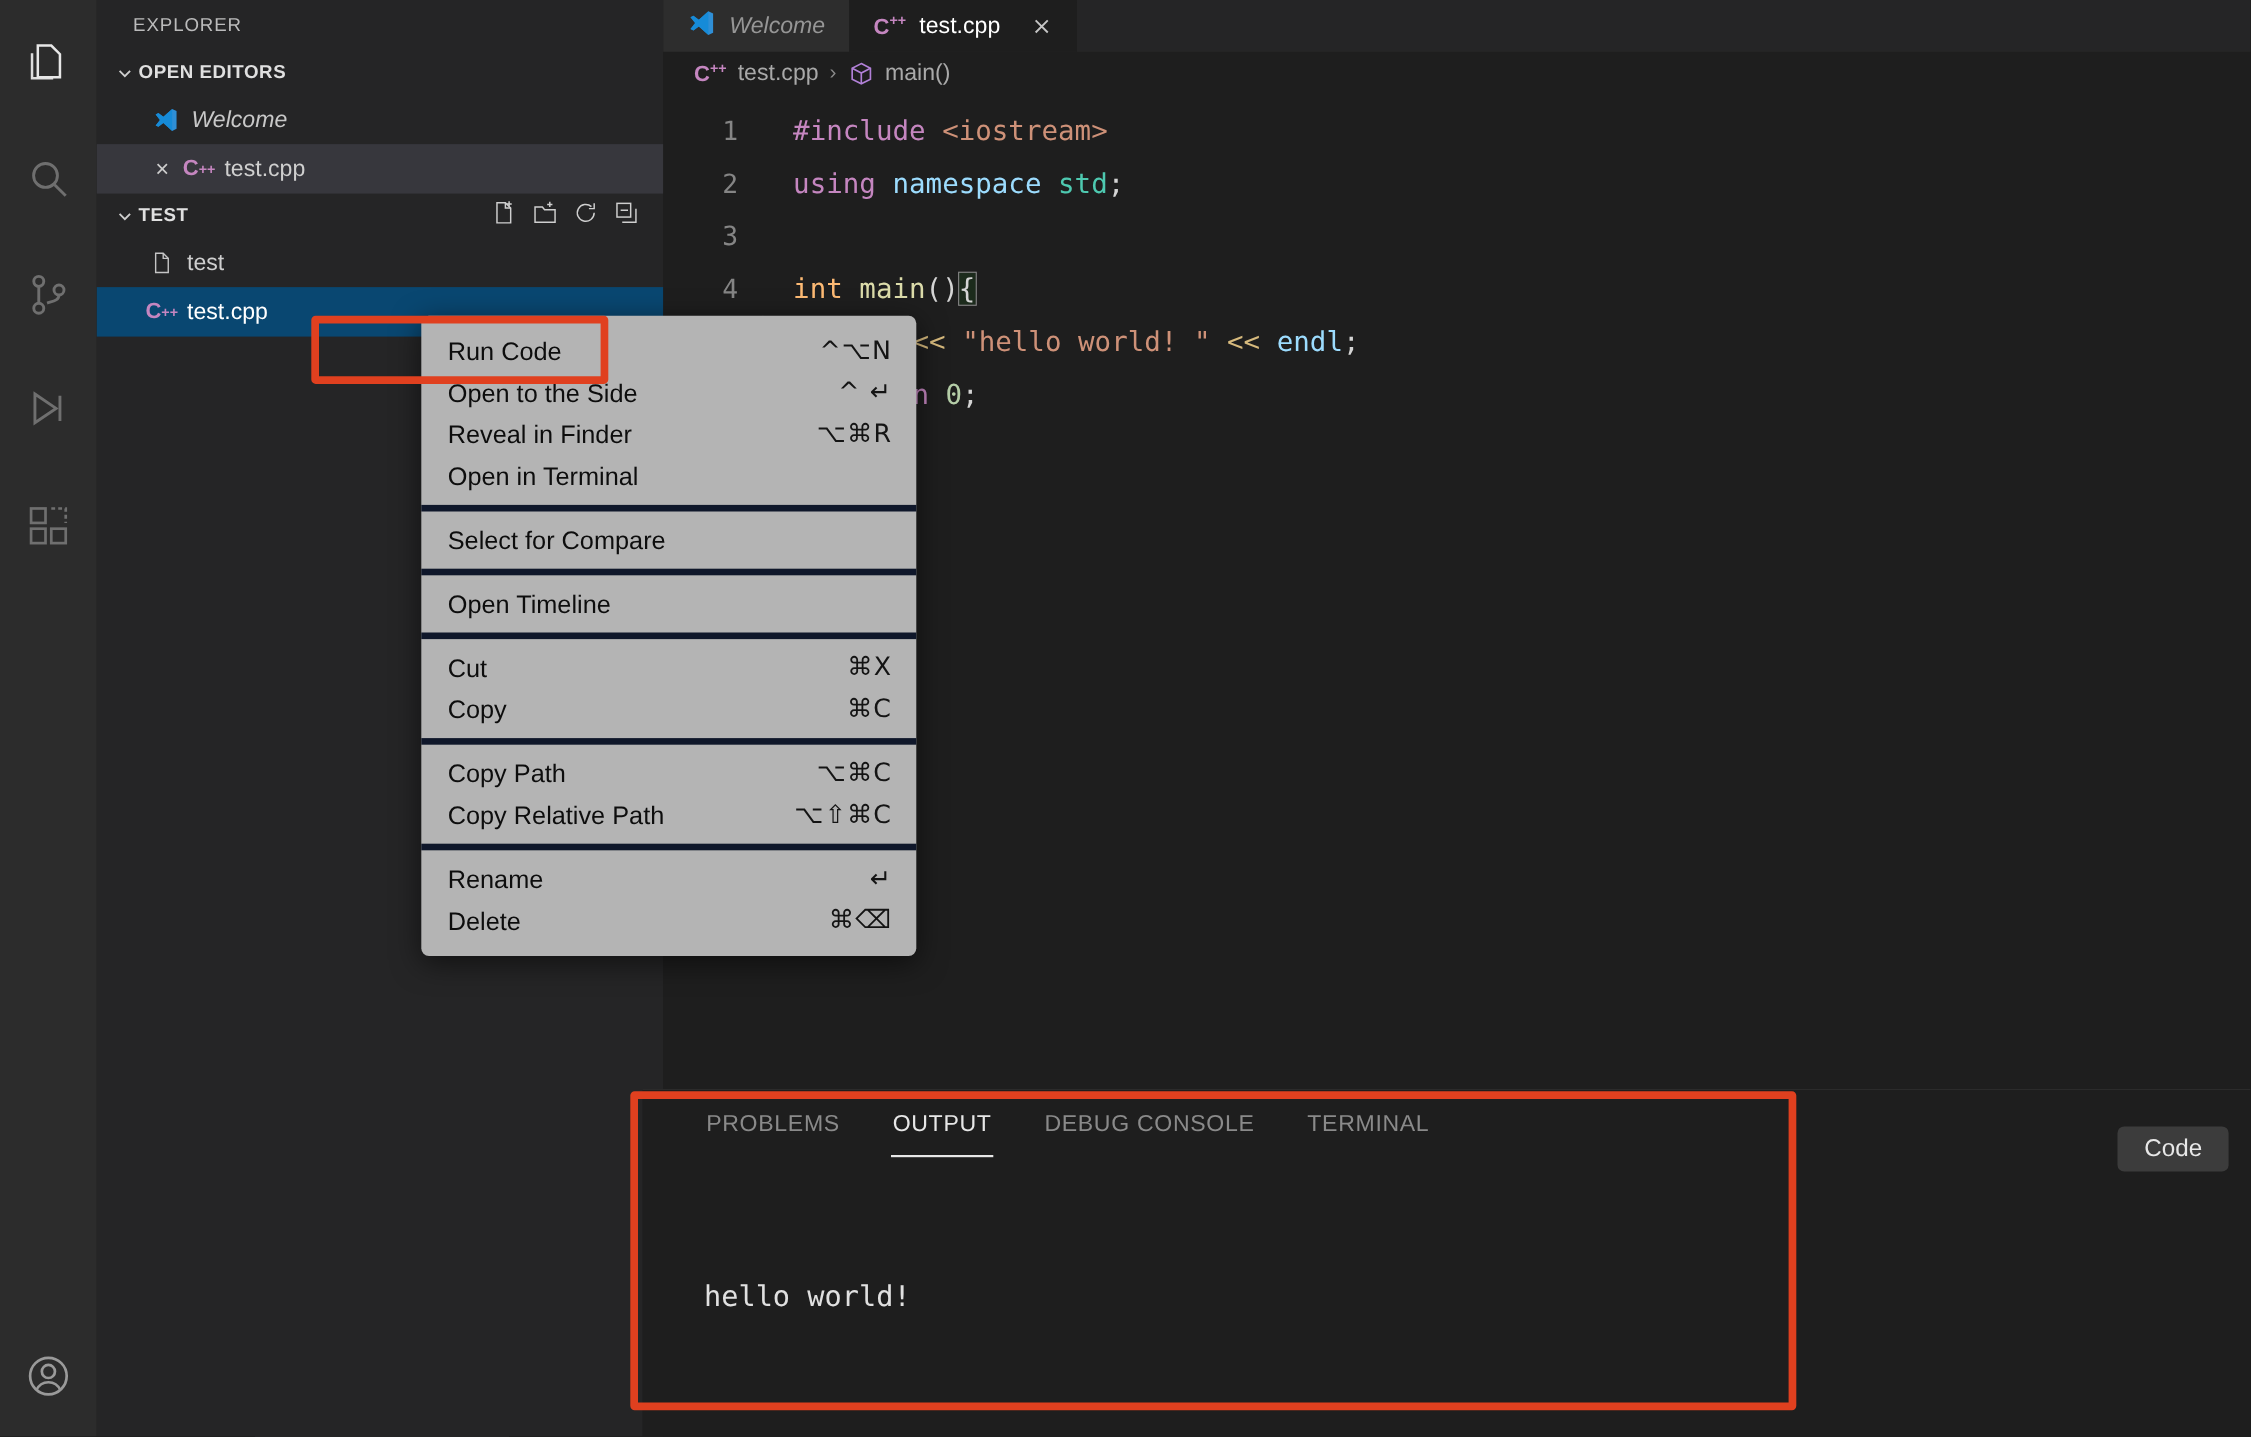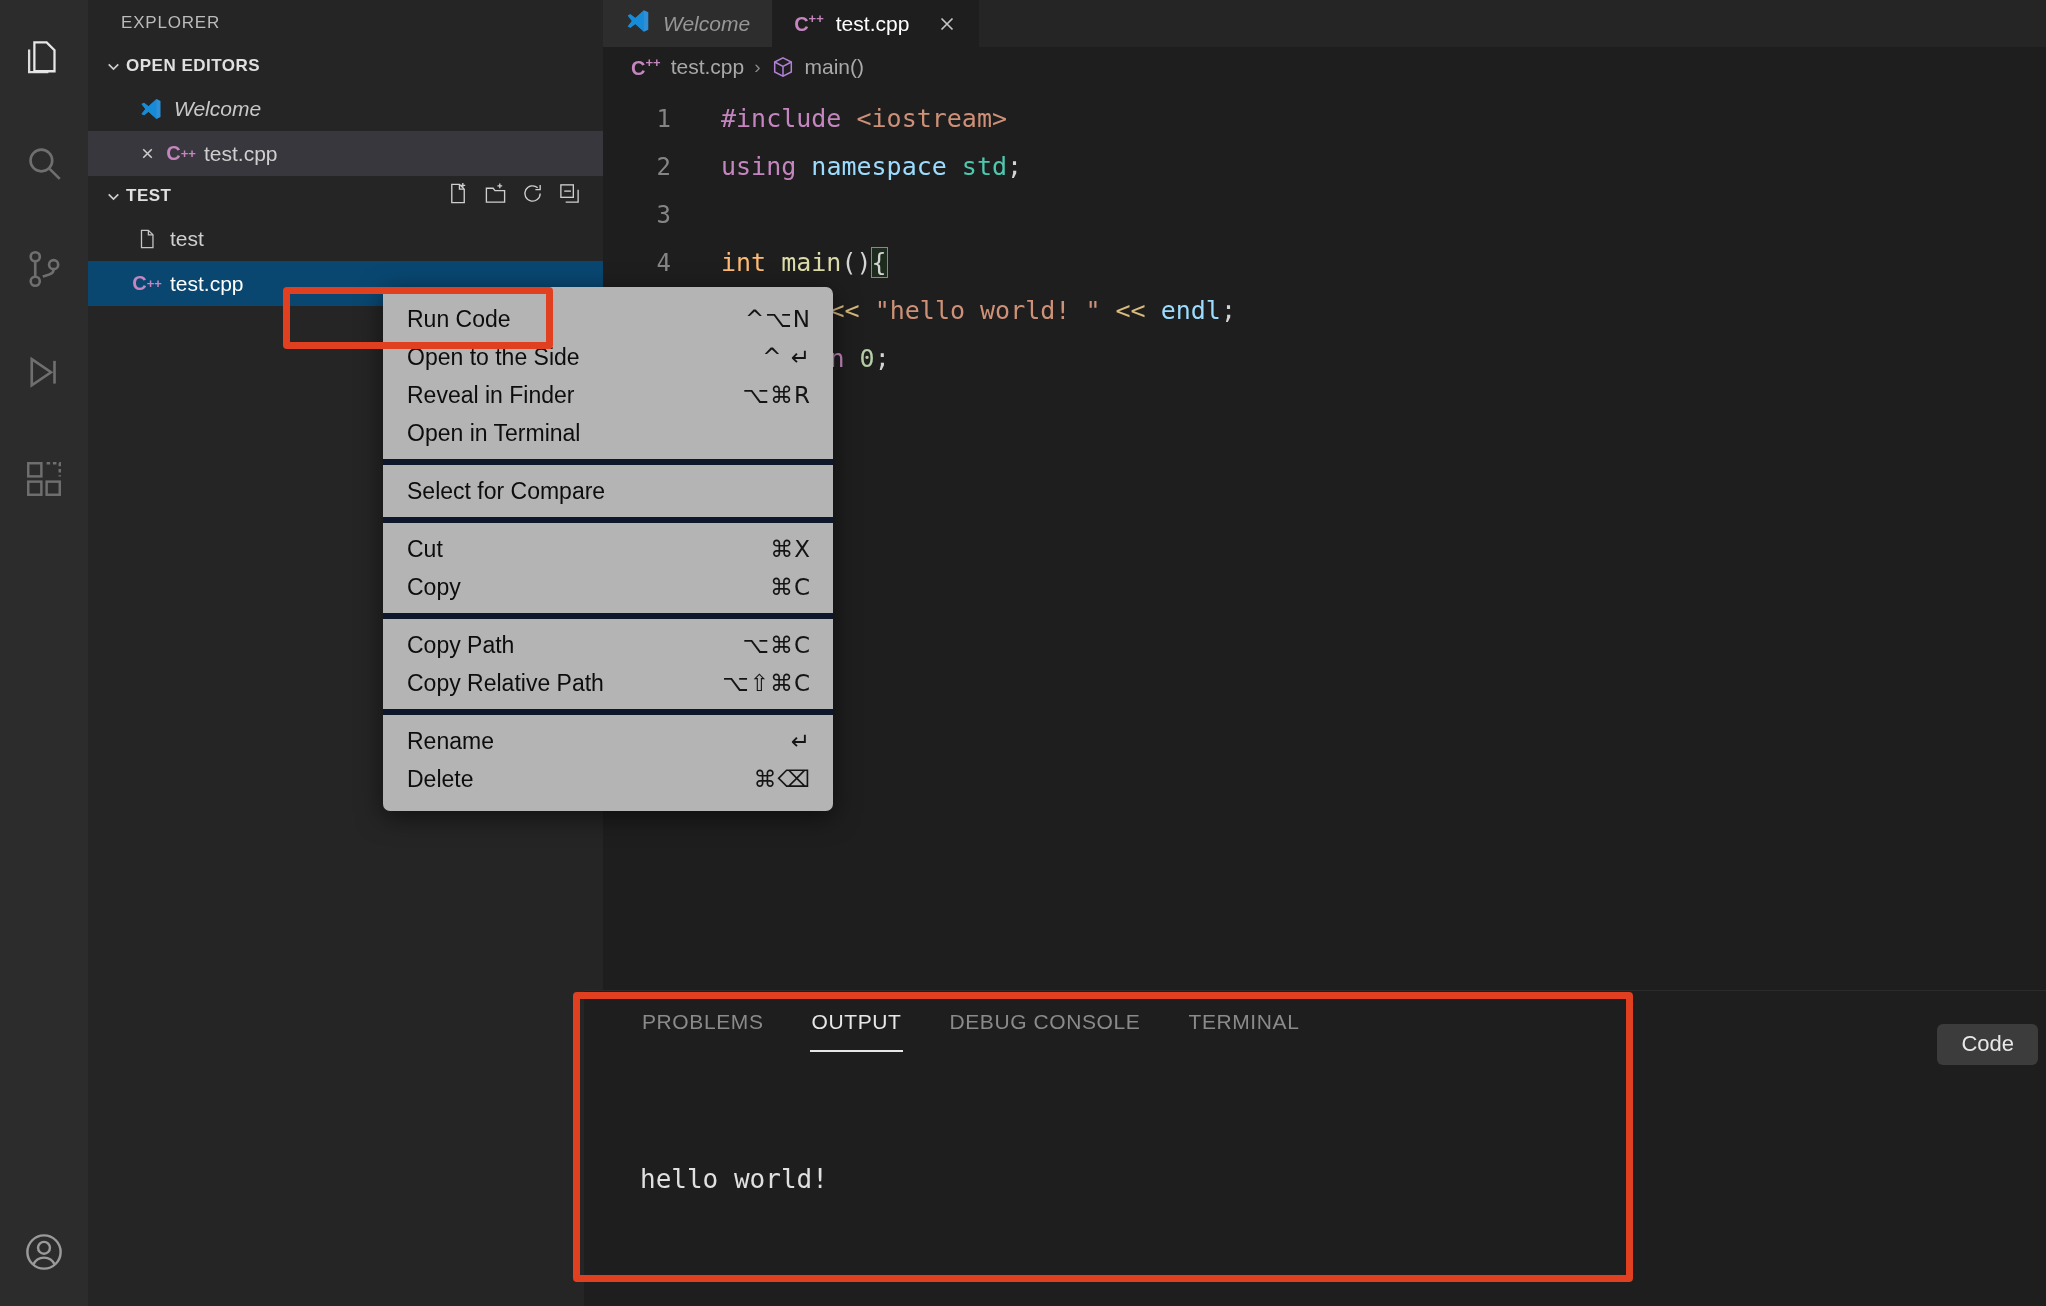--- a/index.html
+++ b/index.html
@@ -154,21 +154,21 @@
     padding-left: 56px; padding-top: 6px;
     font-family: "DejaVu Sans Mono", monospace;
     font-size: 26px; line-height: 48px; white-space: pre;
     overflow: hidden;
   }
   .o-tag   { color: #4fa6e8; }
   .o-cmd   { color: #ce9178; }
   .o-out   { color: #e0e0e0; }
 
   .code-filter {
-    position: absolute; right: 8px; top: 33px;
+    position: absolute; right: 20px; top: 33px;
     background: #3c3c3c; color: #e7e7e7;
     font-size: 22px; padding: 7px 24px 8px 24px;
     border-radius: 6px; white-space: nowrap;
   }
 
   
   .hl-box { position: absolute; border: 7px solid #e0401f; border-radius: 4px; z-index: 60; pointer-events: none; }
   #hl-run  { left: 283px; top: 287px; width: 270px; height: 62px; }
   #hl-panel{ left: 573px; top: 992px; width: 1060px; height: 290px; }
 
@@ -341,20 +341,26 @@
         </div>
       </div>
 
       <div class="ctx-group">
         <div class="ctx-item">
           <span class="ctx-label">Select for Compare</span>
           <span class="ctx-key"></span>
         </div>
       </div>
 
+      <div class="ctx-group">
+        <div class="ctx-item">
+          <span class="ctx-label">Open Timeline</span>
+          <span class="ctx-key"></span>
+        </div>
+      </div>
 
       <div class="ctx-group">
         <div class="ctx-item">
           <span class="ctx-label">Cut</span>
           <span class="ctx-key">⌘X</span>
         </div>
         <div class="ctx-item">
           <span class="ctx-label">Copy</span>
           <span class="ctx-key">⌘C</span>
         </div>

